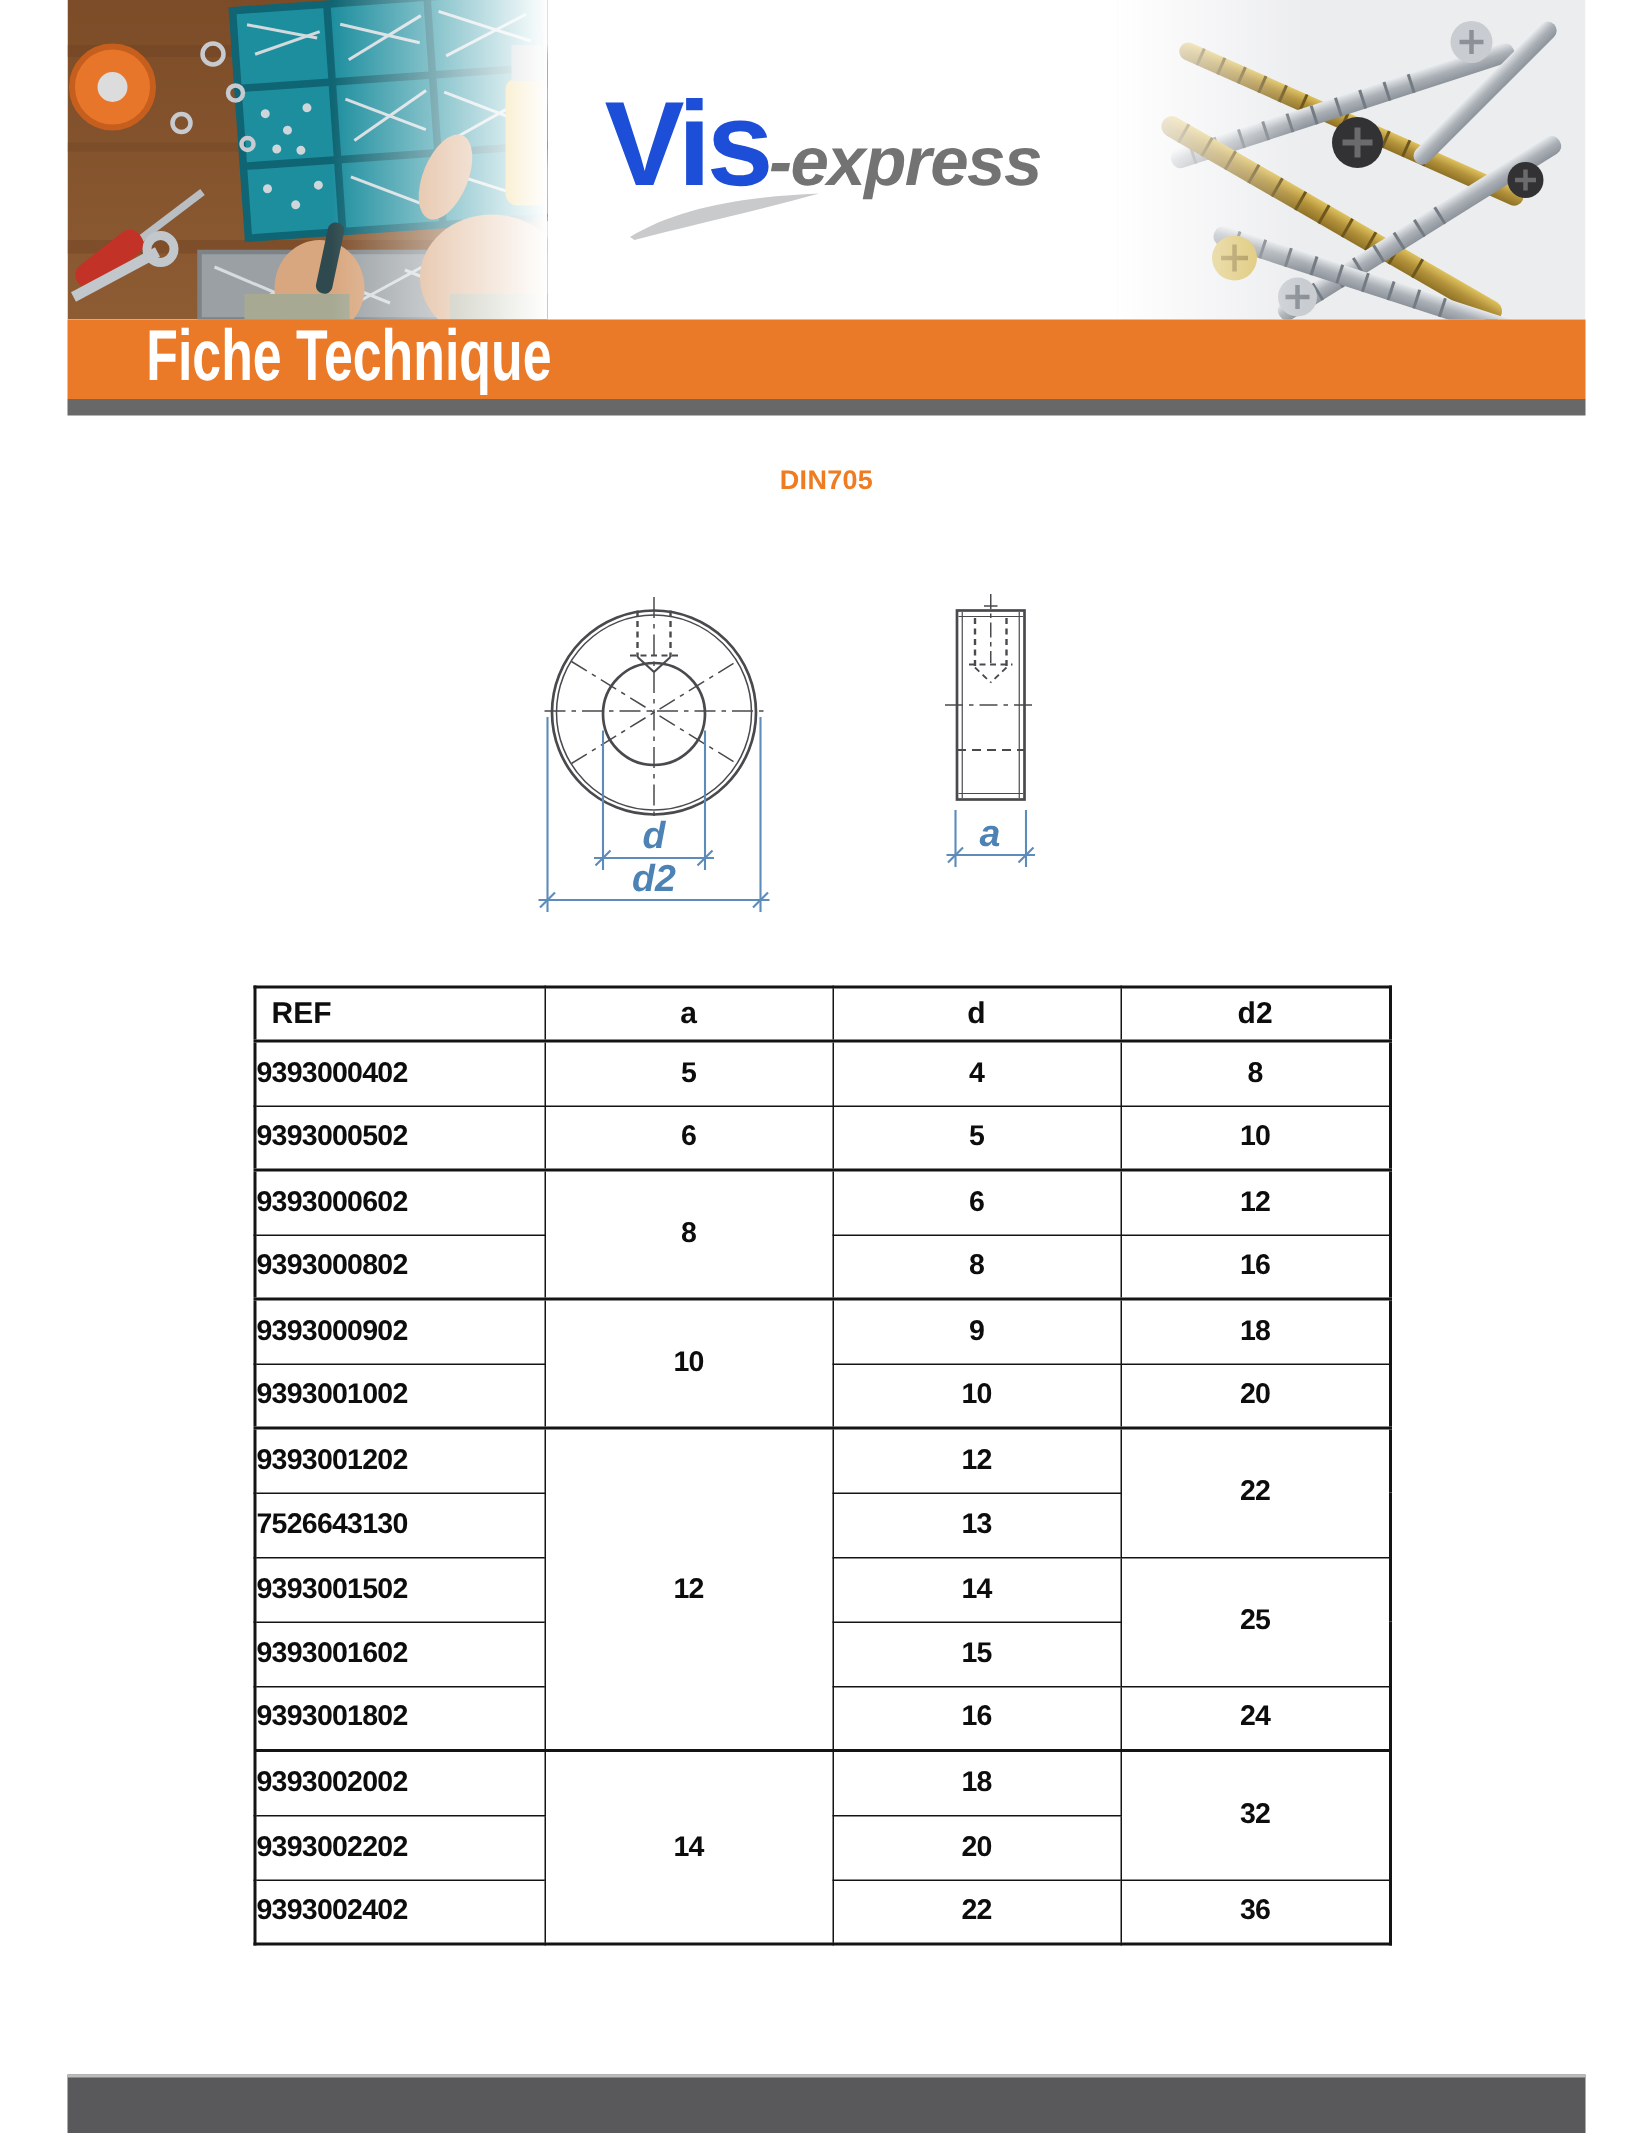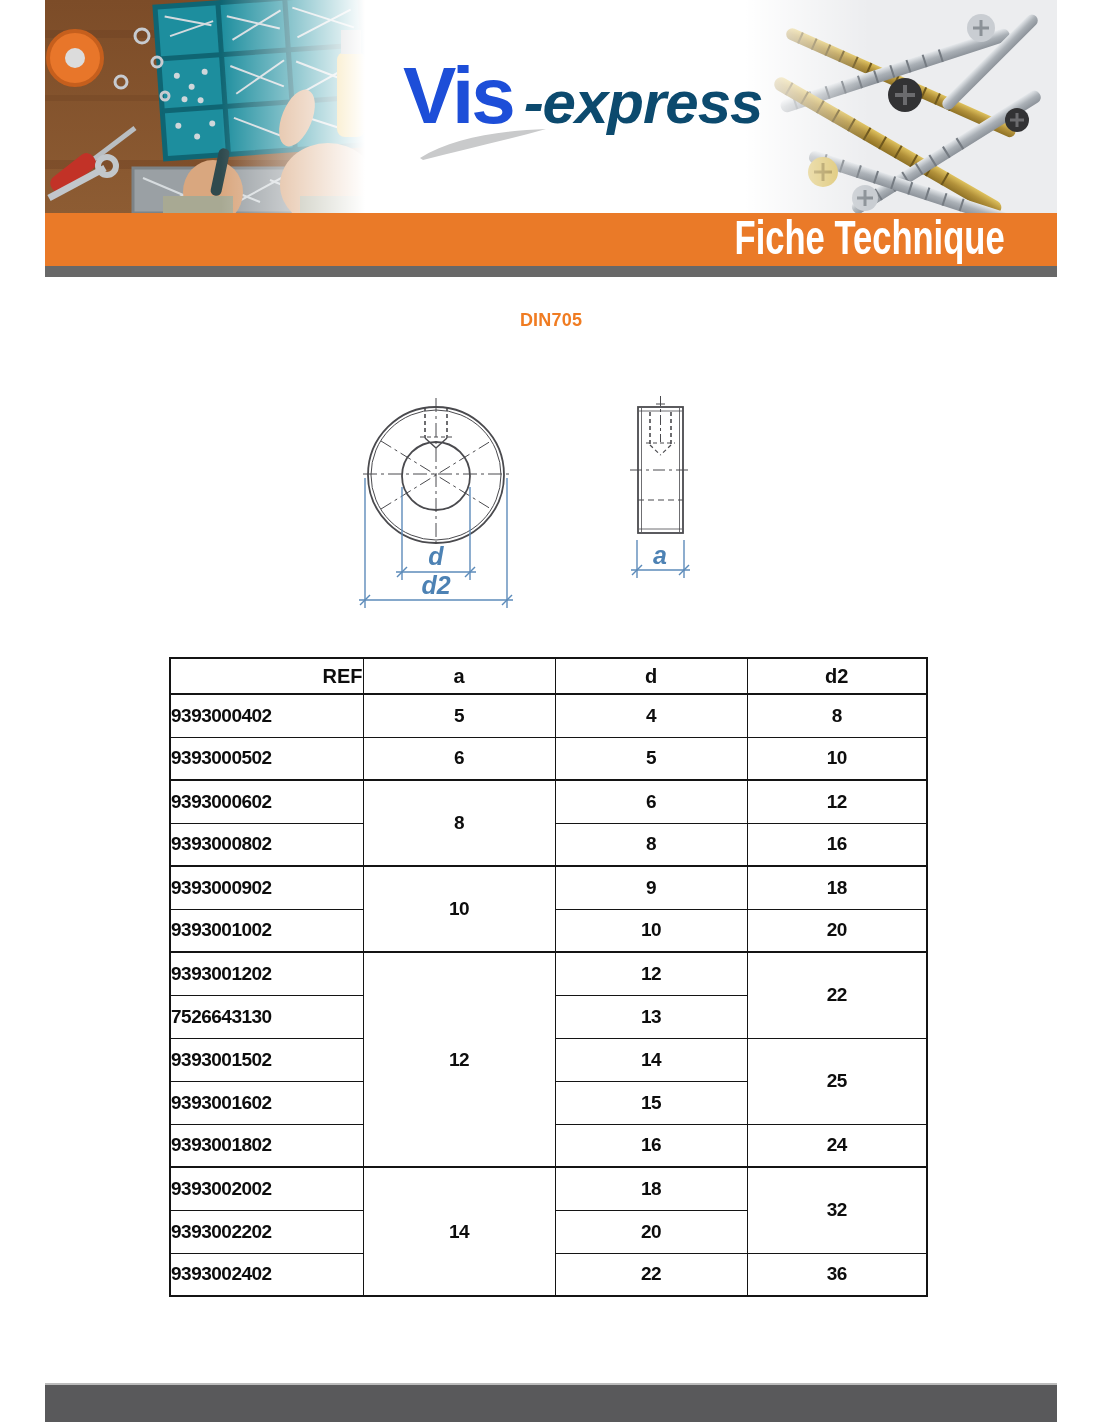--- a/index.html
+++ b/index.html
@@ -9,47 +9,47 @@
   .page { position:absolute; left:45px; top:0; width:1012px; height:1422px; background:#ffffff; }
 
   
   .header { position:absolute; left:0; top:0; width:1012px; height:213px; background:#ffffff; }
   .photo { position:absolute; top:0; height:213px; display:block; }
   .photo-left  { left:0;  width:320px; }
   .photo-right { left:700px; width:312px; }
 
   .logo { position:absolute; left:358px; top:50px; white-space:nowrap; }
   .logo .vis { font-size:80px; font-weight:bold; color:#1d4ed8; letter-spacing:-3px; }
-  .logo .express { font-size:60px; font-weight:bold; font-style:italic; color:#0c4a6e; letter-spacing:-1px;margin-left:11px; }
+  .logo .express { font-size:46px; font-weight:bold; font-style:italic; color:#737373; letter-spacing:-1px; }
   .swoosh { position:absolute; left:372px; top:128px; }
 
   
   .banner { position:absolute; left:0; top:213px; width:1012px; height:53px;
-            background:#ea7a28; display:flex; align-items:center; justify-content:flex-end; overflow:hidden; }
+            background:#ea7a28; display:flex; align-items:center; justify-content:flex-start; overflow:hidden; }
   .banner-text { color:#ffffff; font-weight:bold; font-size:48px; line-height:1;
                  display:inline-block; transform:scaleX(0.72); transform-origin:center;
                  letter-spacing:0px; padding-bottom:4px; }
   .graybar { position:absolute; left:0; top:266px; width:1012px; height:11px; background:#686868; }
 
   
   .prod-title { position:absolute; left:0; top:306px; width:1012px; text-align:center;
                 color:#f07c22; font-weight:bold; font-size:18px; line-height:29px; letter-spacing:0.2px; }
 
   
   .drawing { position:absolute; left:0; top:392px; }
   .dim-label { font-family:"Liberation Sans", sans-serif; font-weight:bold; font-style:italic;
                font-size:25px; fill:#4d82b4; }
 
   
   .spec-table-wrap { position:absolute; left:124px; top:657px; }
   table.spec { border-collapse:collapse; table-layout:fixed; width:757px;
                border:2.5px solid #141414; color:#0d0d0d; }
   table.spec th, table.spec td { border:1.5px solid #141414; font-weight:bold; background:#ffffff; }
   table.spec thead th { height:36px; font-size:20px; vertical-align:middle; }
-  table.spec thead th.ref-h { text-align:right; padding-left:10px; }
+  table.spec thead th.ref-h { text-align:left; padding-left:10px; }
   table.spec thead th { border-bottom-width:2px; }
   table.spec td { height:43px; font-size:19px; letter-spacing:-0.5px; vertical-align:middle; }
   table.spec td.ref { text-align:left; }
   table.spec td.val { text-align:center; }
   table.spec tr.group-start td { border-top-width:2.5px; }
 
   
   .footer { position:absolute; left:0; top:1383px; width:1012px; height:39px;
             background:#59595b; border-top:2px solid #bcbcbc; }
 </style>

